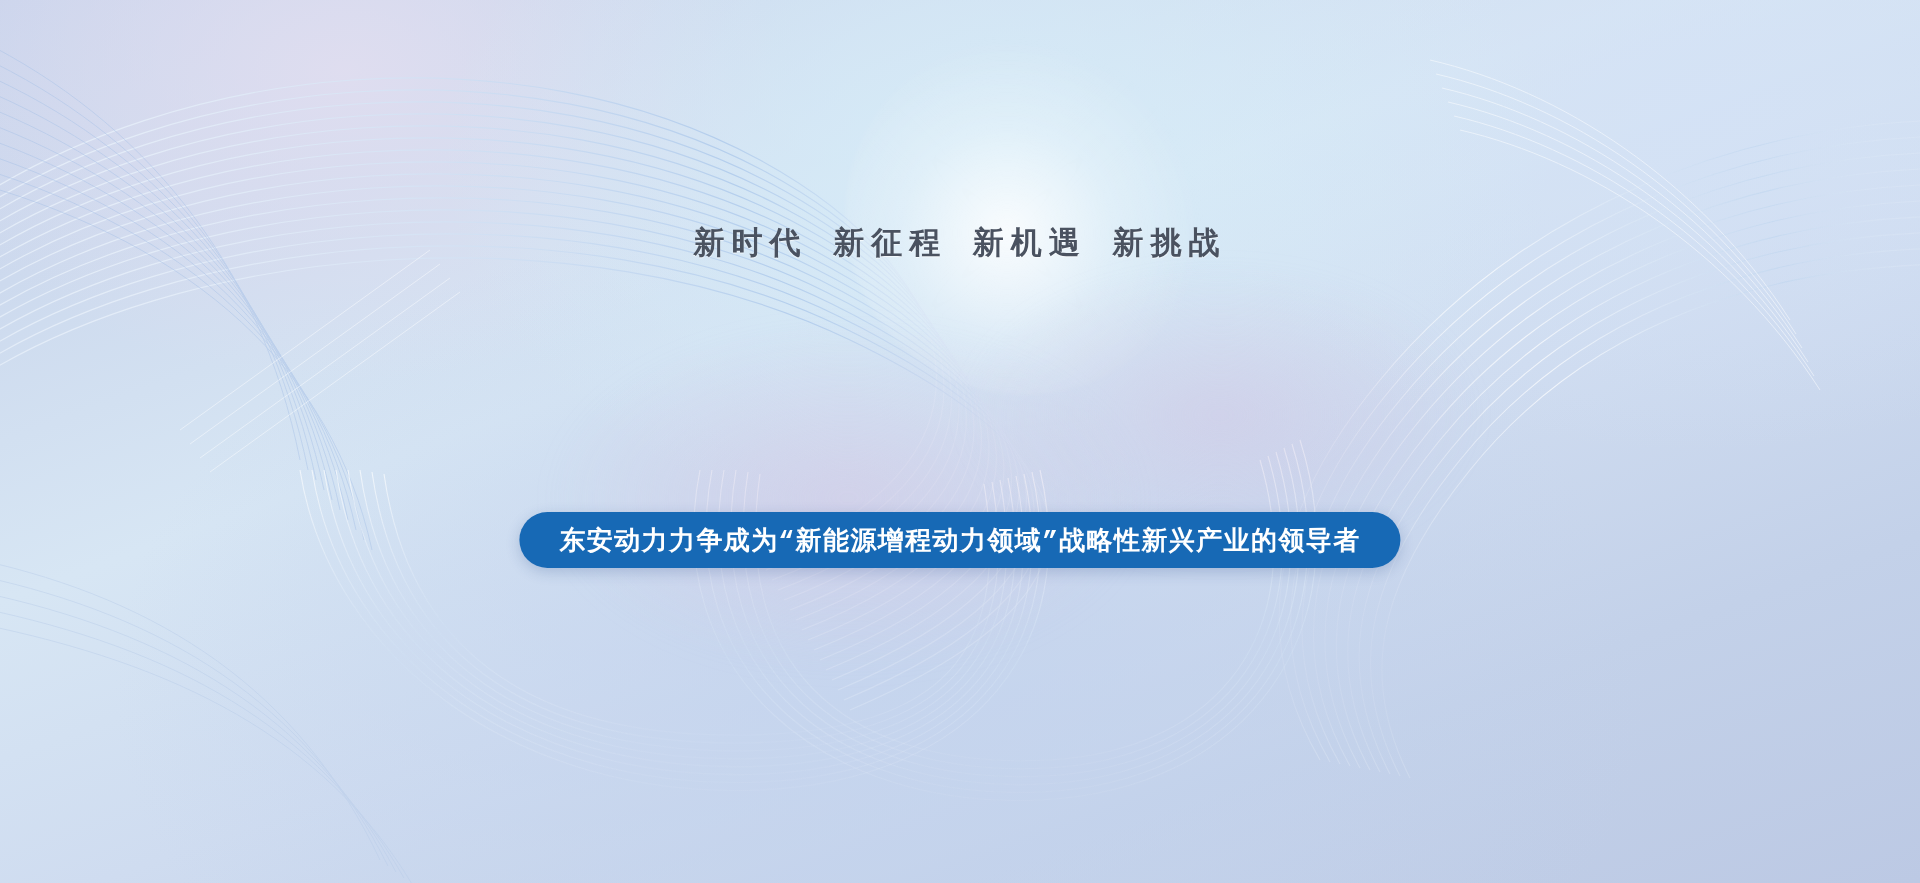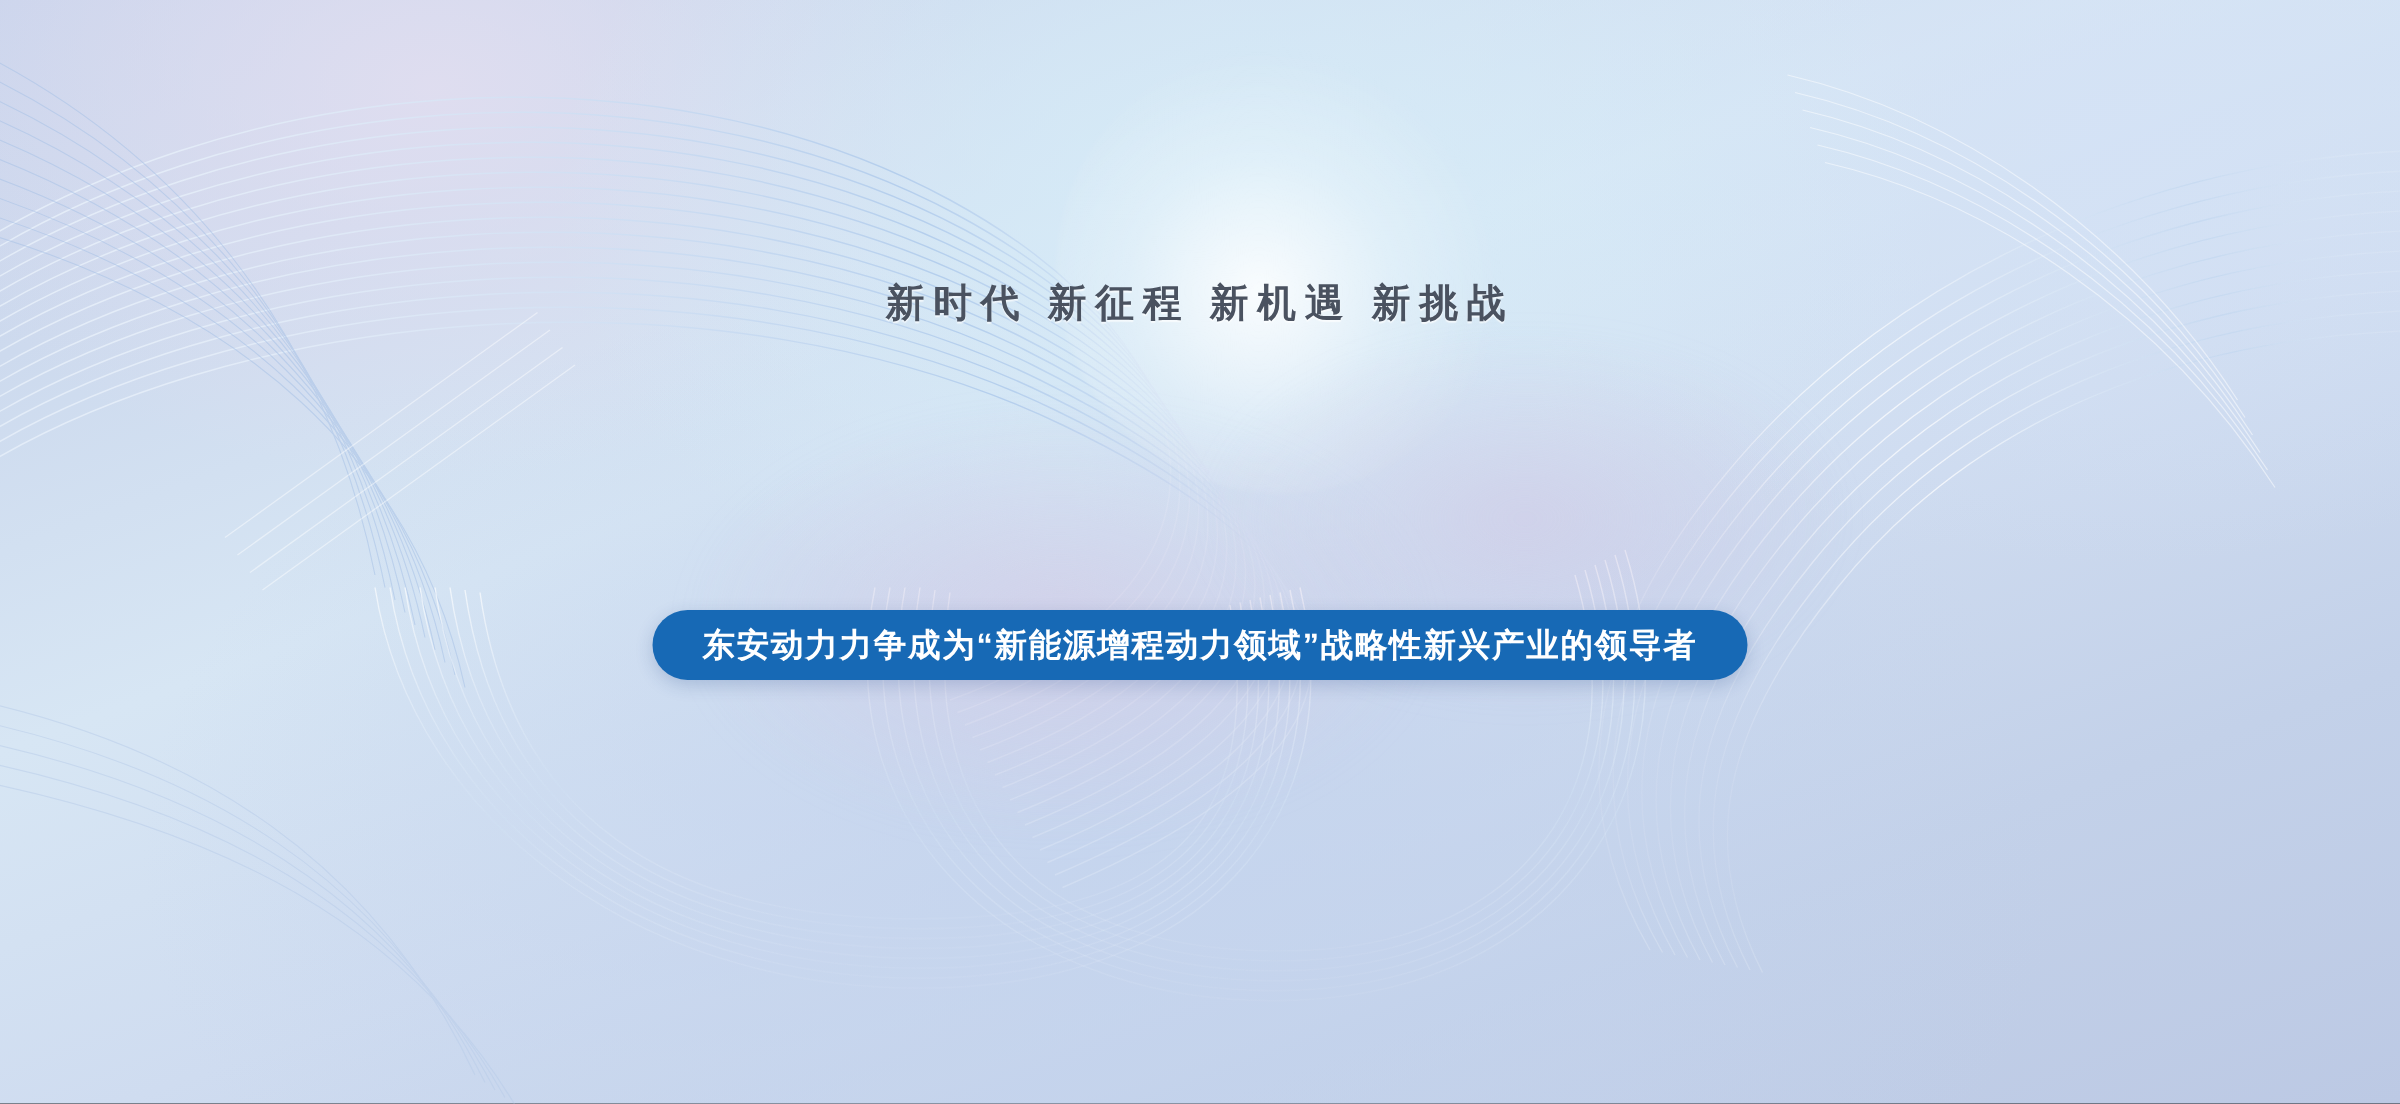--- a/index.html
+++ b/index.html
@@ -3,21 +3,21 @@
 <meta charset="utf-8">
 <style>
   html,body{margin:0;padding:0;background:#0b0b0b;}
   *{box-sizing:border-box;}
 
   .banner{
     position:relative;
     width:1920px;
     height:883px;
     overflow:hidden;
-    font-family:Liberation Sans, sans-serif;
+    font-family:Liberation Mono, monospace;
     background:
       radial-gradient(ellipse 900px 620px at 52% 18%, rgba(214,236,248,.95) 0%, rgba(214,236,248,0) 62%),
       radial-gradient(ellipse 760px 520px at 18% 8%, rgba(226,222,240,.85) 0%, rgba(226,222,240,0) 60%),
       radial-gradient(ellipse 900px 560px at 88% 12%, rgba(212,226,246,.8) 0%, rgba(212,226,246,0) 62%),
       radial-gradient(ellipse 1100px 700px at 46% 78%, rgba(196,212,238,.8) 0%, rgba(196,212,238,0) 70%),
       linear-gradient(160deg,#c9d4ec 0%, #cddaee 18%, #d7e6f4 38%, #cfdcf0 58%, #c3d1e9 78%, #bcc9e4 100%);
   }
 
   
   .lines{position:absolute;inset:0;pointer-events:none;}
@@ -126,21 +126,21 @@
     filter:blur(1.2px);
     z-index:7;
   }
   .beam.b2{left:120px;bottom:-4px;width:300px;height:4px;opacity:.8;
     background:linear-gradient(90deg, rgba(255,255,255,0) 0%, #ffffff 40%, #6fc0ff 70%, rgba(255,255,255,0) 100%);}
 
   .pill{
     position:absolute;
     left:50%;
     transform:translateX(-50%);
-    top:488px;
+    top:512px;
     height:56px;
     padding:0 40px;
     display:flex;
     align-items:center;
     justify-content:center;
     border-radius:28px;
     background:#1769b5;
     color:#ffffff;
     font-size:26px;
     font-weight:700;

